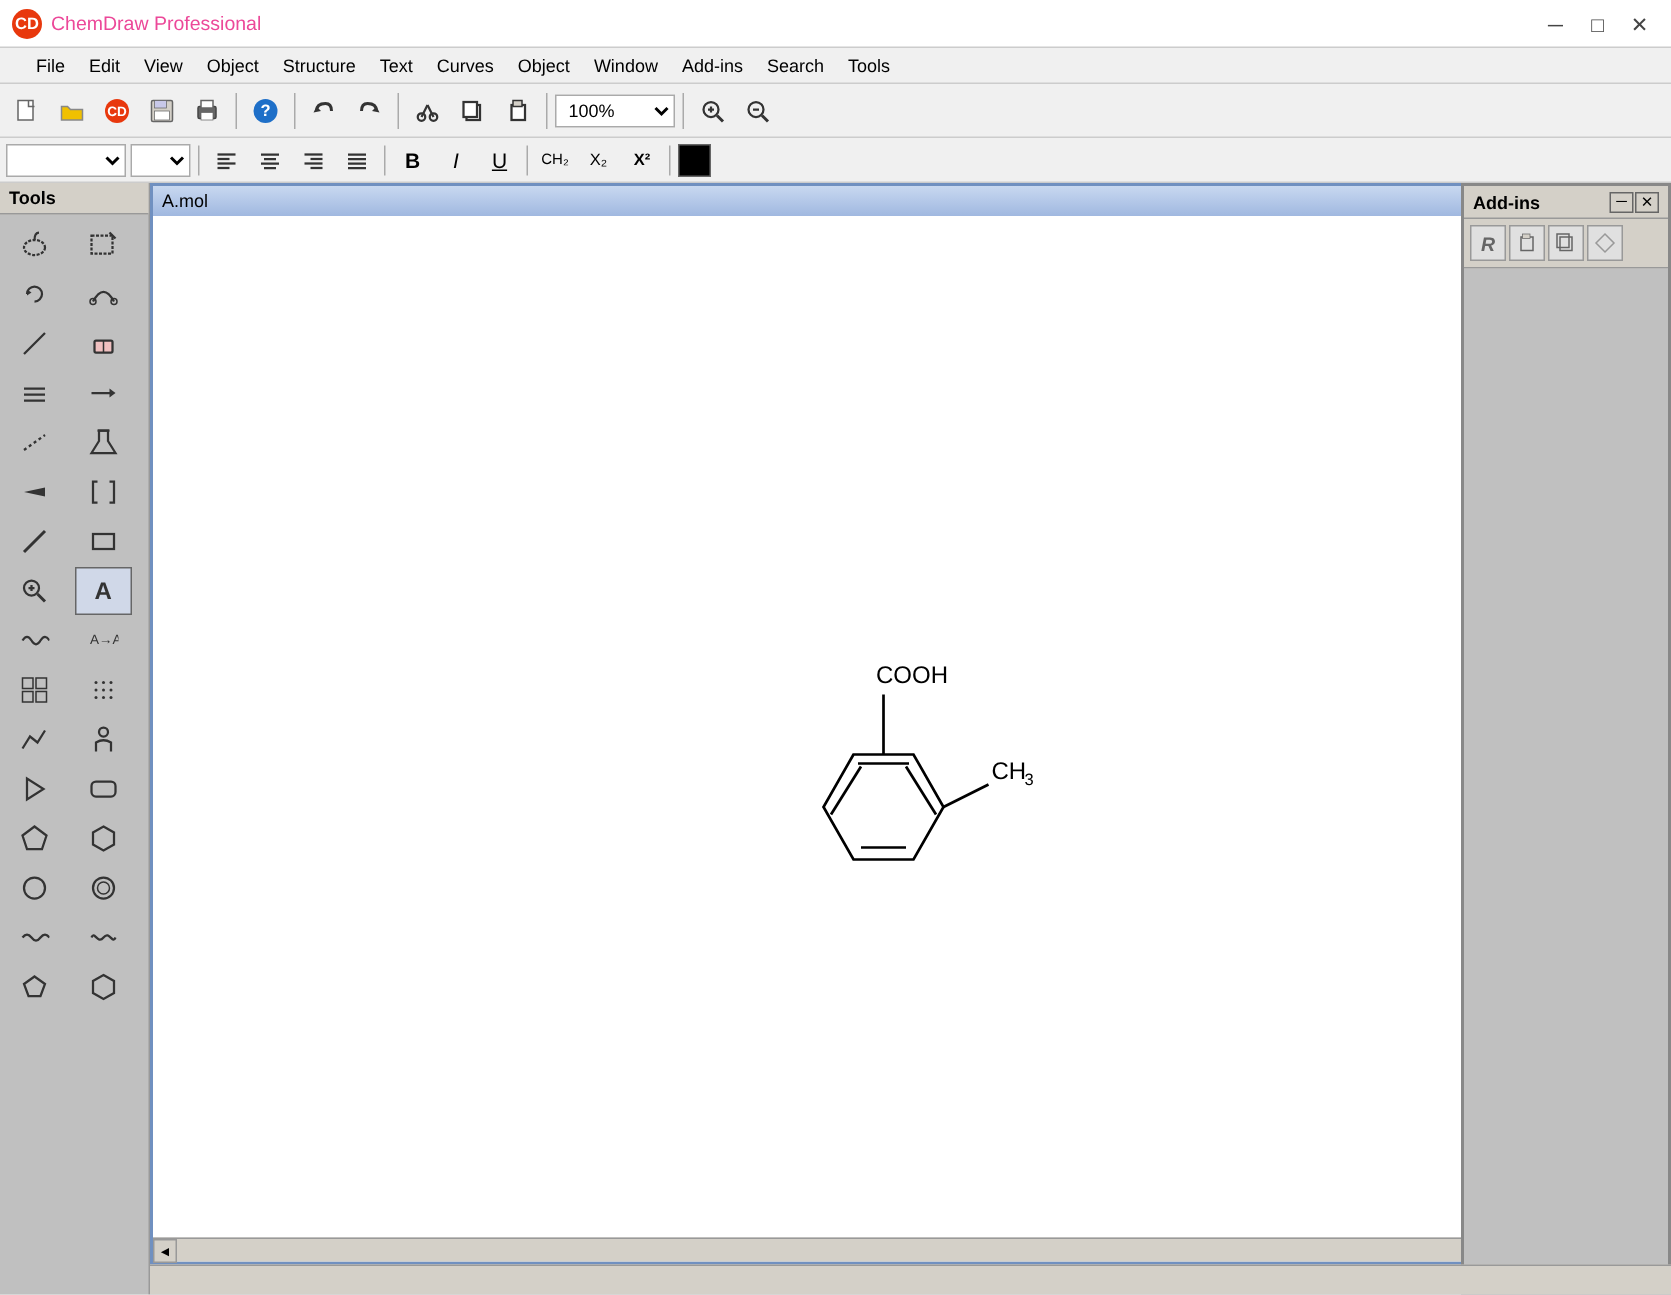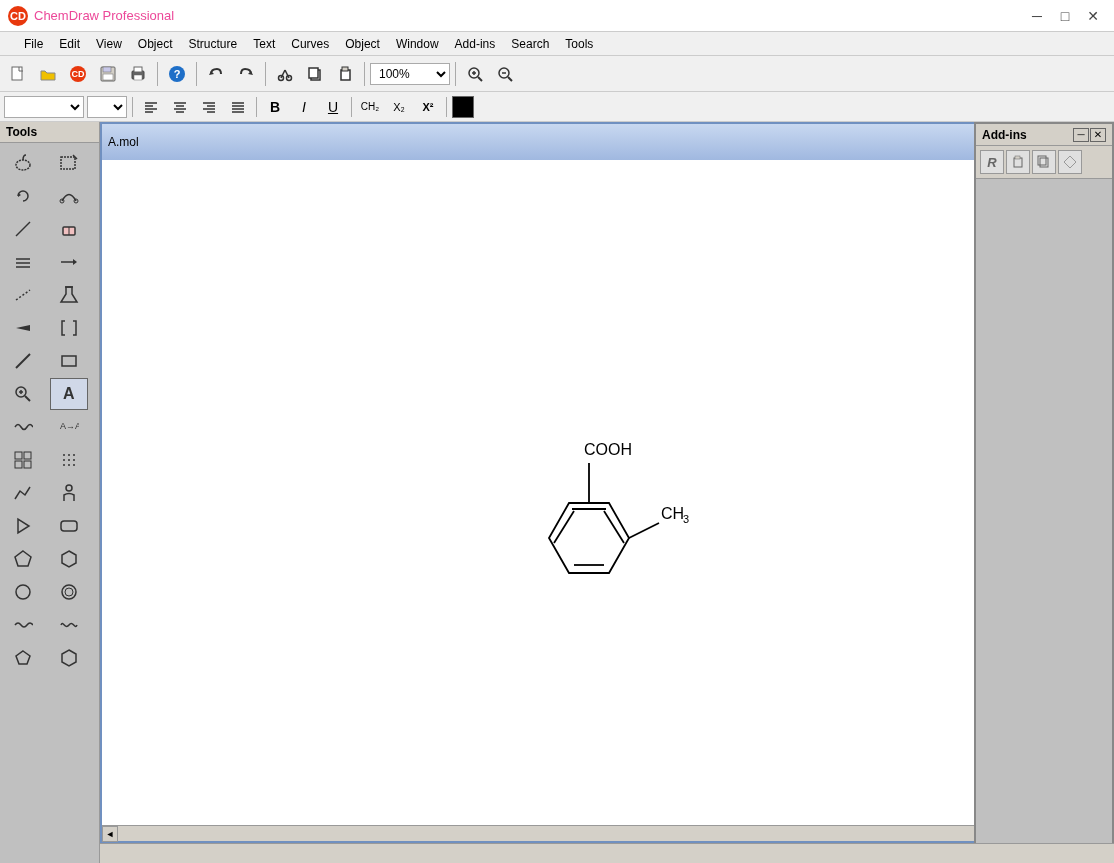--- a/index.html
+++ b/index.html
@@ -78,21 +78,21 @@
 
     
     .doc-window {
       position: absolute; top: 0; left: 0; right: 20px; bottom: 20px;
       background: #fff; border: 2px solid #7090c0;
       display: flex; flex-direction: column;
     }
     .doc-titlebar {
       display: flex; align-items: center; justify-content: space-between;
       background: linear-gradient(to bottom, #c8d8f0, #a0b8e0);
-      height: 36px; padding: 0 6px;
+      height: 20px; padding: 0 6px;
     }
     .doc-title { font-size: 12px; color: #000; }
     .doc-controls { display: flex; gap: 2px; }
     .doc-btn { width: 20px; height: 16px; border: 1px solid #666; cursor: pointer; display: flex; align-items: center; justify-content: center; font-size: 10px; color: #000; }
     .doc-btn.min { background: #d4d0c8; }
     .doc-btn.max { background: #d4d0c8; }
     .doc-btn.close { background: #e81123; color: #fff; }
 
     
     .doc-scrollbar-v {

